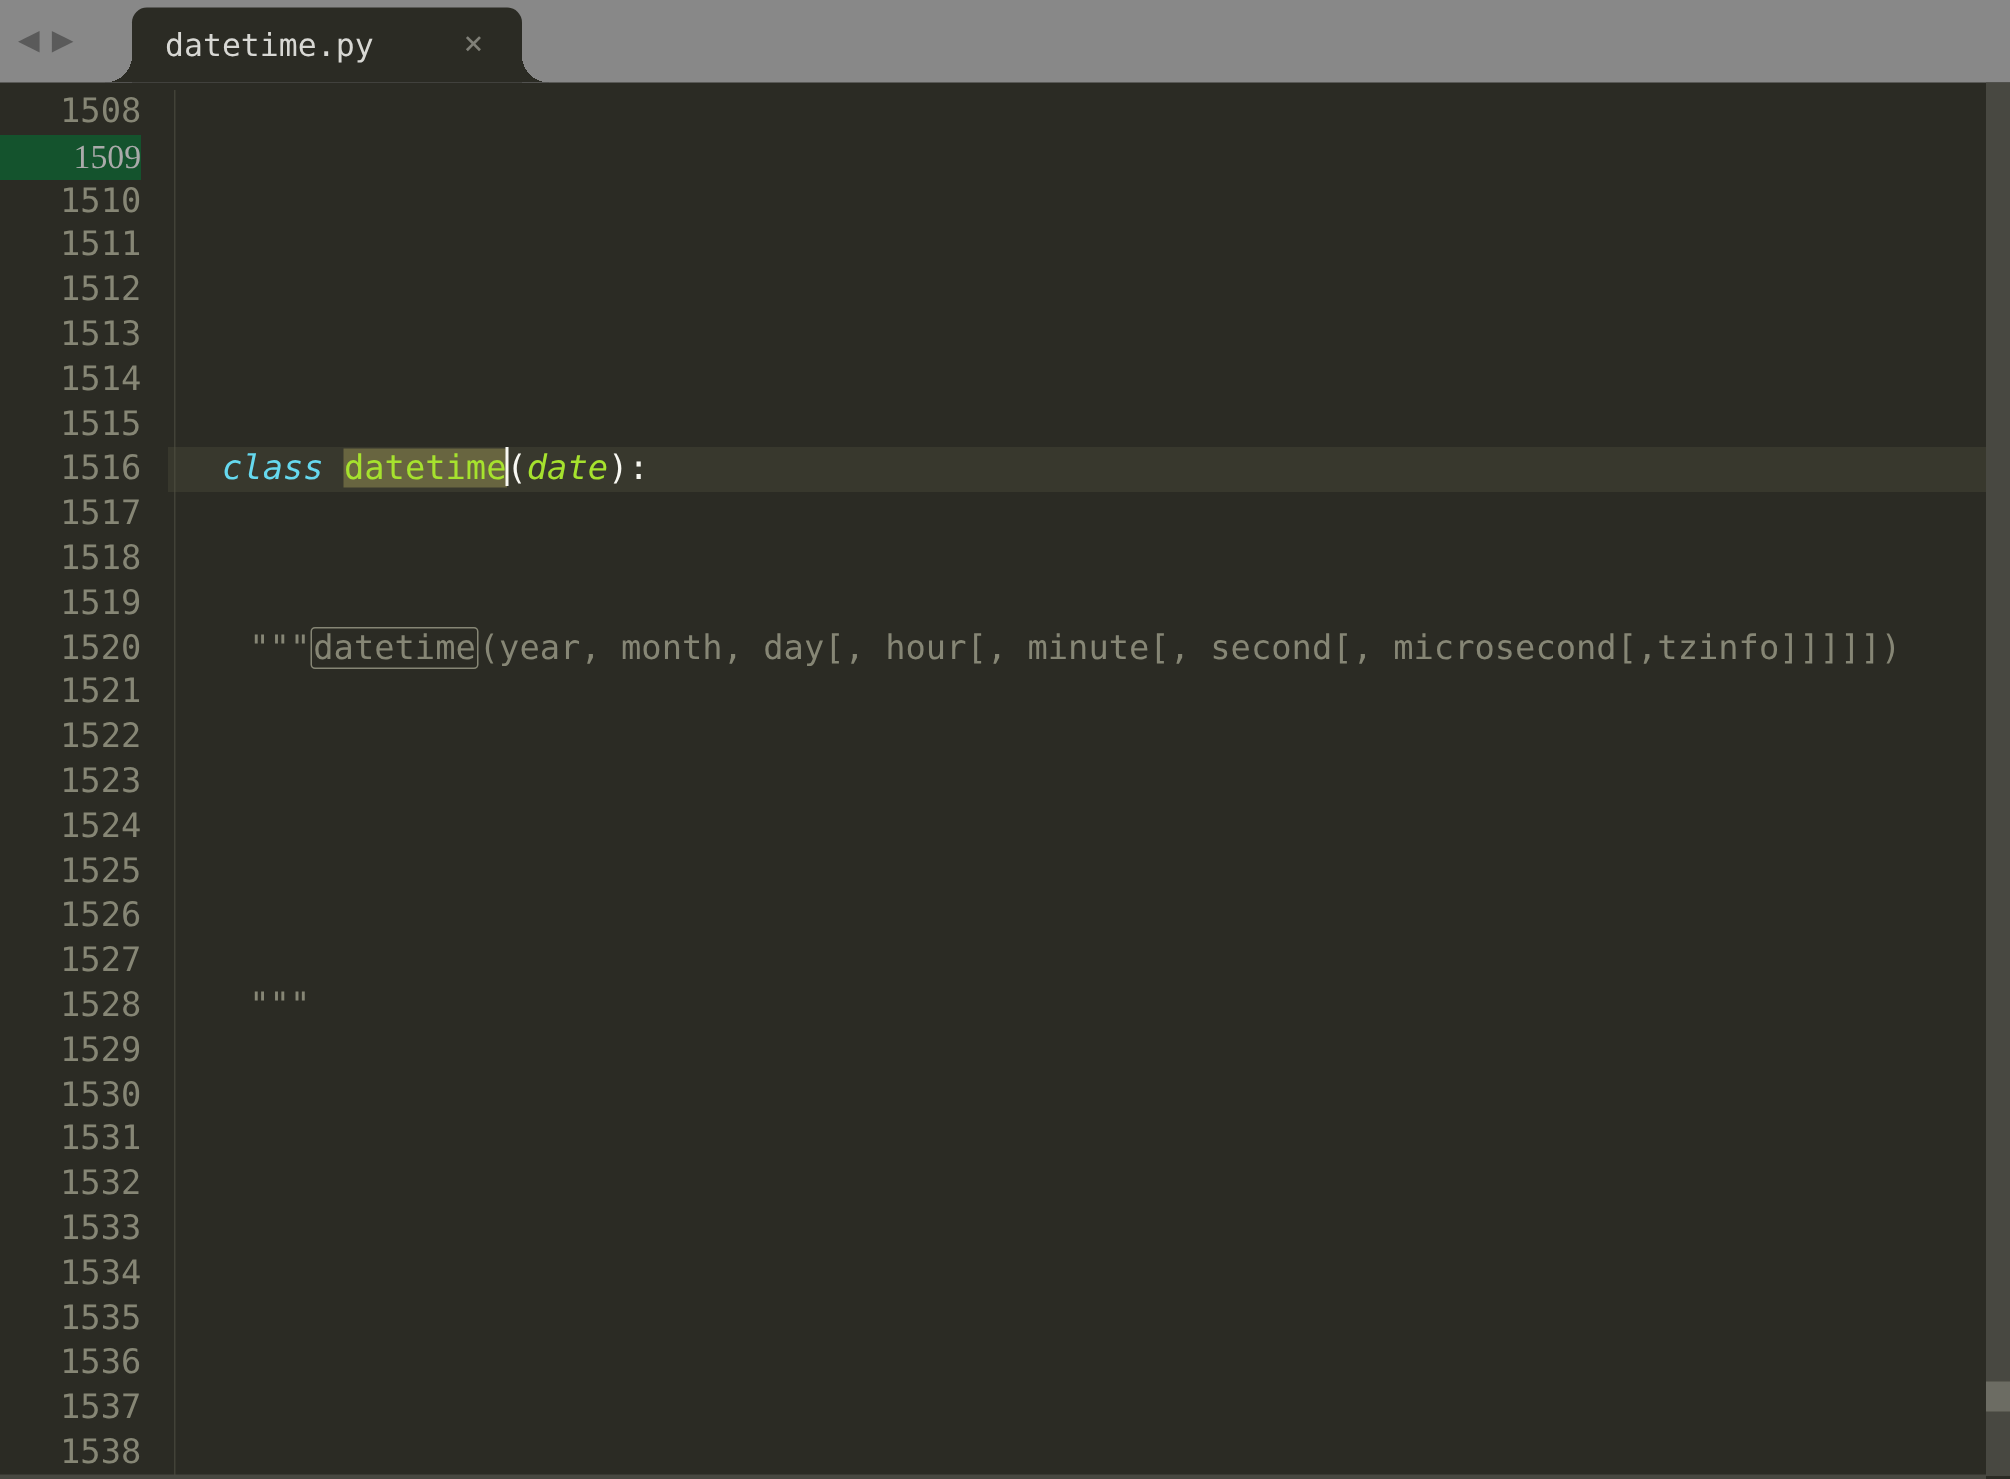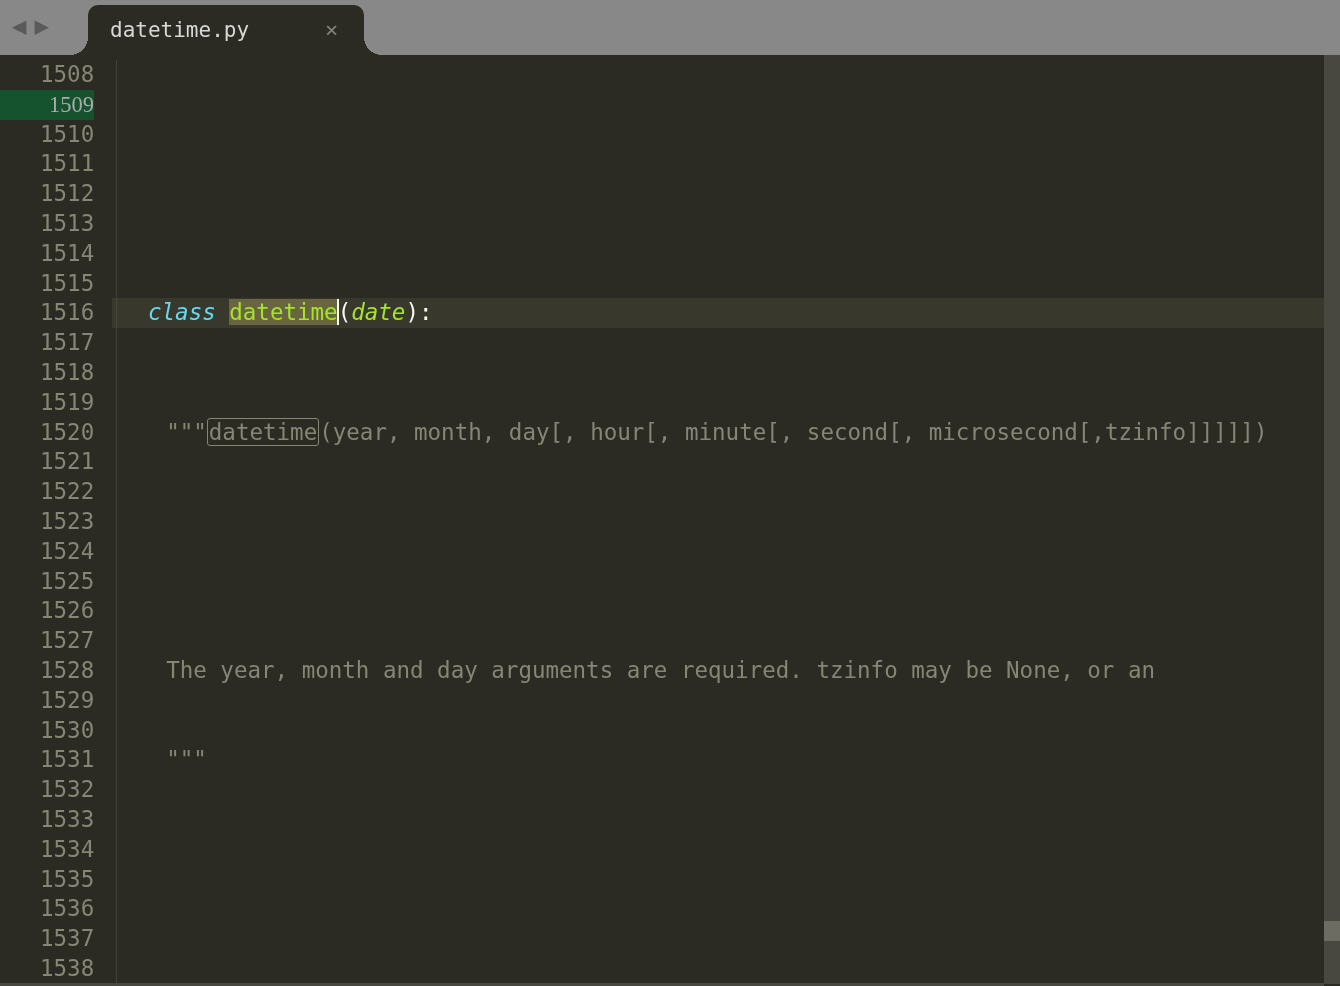--- a/index.html
+++ b/index.html
@@ -32,21 +32,21 @@
   line-height: 1;
 }
 .tab {
   margin-left: 80px;
   background: #2b2b24;
   color: #d8d8d4;
   height: 50px;
   padding: 0 26px 0 22px;
   display: flex;
   align-items: center;
-  gap: 76px;
+  gap: 60px;
   border-top-left-radius: 10px;
   border-top-right-radius: 10px;
   font-size: 21px;
   position: relative;
 }
 .tab::before, .tab::after {
   content: "";
   position: absolute;
   bottom: 0;
   width: 18px;
@@ -205,21 +205,20 @@
     <div class="char-guide"></div>
 
     <span class="line"></span>
 
     <span class="line active"><span class="kw-class">class </span><span class="classname hl">datetime</span><span class="cursor-caret"></span><span class="plain">(</span><span class="base">date</span><span class="plain">):</span></span>
 
     <span class="line"><span class="docstr">    </span><span class="docstr">"""</span><span class="docstr box">datetime</span><span class="docstr">(year, month, day[, hour[, minute[, second[, microsecond[,tzinfo]]]]])</span></span>
 
     <span class="line"></span>
 
-    <span class="line"><span class="docstr">    The year, month and day arguments are required. tzinfo may be None, or an</span></span>
     <span class="line"><span class="docstr">    """</span></span>
 
 
     
 
     
 
     
 
     

